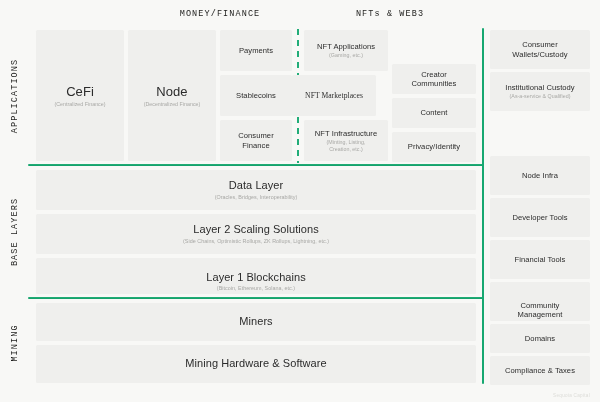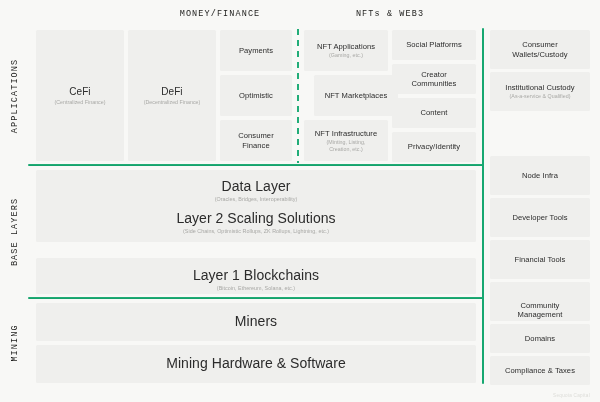--- a/index.html
+++ b/index.html
@@ -62,22 +62,22 @@
     line-height:1.22;
     letter-spacing:.05px;
   }
   .card .s{
     font-size:5.3px;
     color:#a8a8a5;
     line-height:1.24;
     margin-top:1.2px;
     letter-spacing:.02px;
   }
-  .card.big .t{font-size:10px;}
-  .card.wide .t{font-size:14px;}
+  .card.big .t{font-size:13px;}
+  .card.wide .t{font-size:11px;}
   .card.wide .s{font-size:5.4px;}
 
   
   .hdiv{
     position:absolute;
     height:2px;
     background:#17a871;
     border-radius:2px;
   }
   .hdiv.wobble{
@@ -124,71 +124,68 @@
   </div>
   <div class="row-label" style="top:302px;height:82px;">
     <span>MINING</span>
   </div>
 
   <div class="card big" style="left:36px;top:30px;width:88px;height:131px;">
     <div class="t">CeFi</div>
     <div class="s">(Centralized Finance)</div>
   </div>
   <div class="card big" style="left:128px;top:30px;width:88px;height:131px;">
-    <div class="t">DeFi</div>
+    <div class="t">Node</div>
     <div class="s">(Decentralized Finance)</div>
   </div>
 
   <div class="card" style="left:220px;top:30px;width:72px;height:41px;">
     <div class="t">Payments</div>
   </div>
   <div class="card" style="left:220px;top:75px;width:72px;height:41px;">
-    <div class="t">Optimistic</div>
+    <div class="t">Stablecoins</div>
   </div>
   <div class="card" style="left:220px;top:120px;width:72px;height:41px;">
     <div class="t">Consumer<br>Finance</div>
   </div>
 
   <div class="vdash" style="left:297px;top:29px;height:134px;"></div>
 
   <div class="card" style="left:304px;top:30px;width:84px;height:41px;">
     <div class="t">NFT Applications</div>
     <div class="s">(Gaming, etc.)</div>
   </div>
-  <div class="card" style="left:314px;top:75px;width:84px;height:41px;">
+  <div class="card" style="left:292px;top:75px;width:84px;height:41px;font-family:Liberation Serif, serif;">
     <div class="t">NFT Marketplaces</div>
   </div>
   <div class="card" style="left:304px;top:120px;width:84px;height:41px;">
     <div class="t">NFT Infrastructure</div>
     <div class="s">(Minting, Listing,<br>Creation, etc.)</div>
   </div>
 
-  <div class="card" style="left:392px;top:30px;width:84px;height:30px;">
-    <div class="t">Social Platforms</div>
-  </div>
   <div class="card" style="left:392px;top:64px;width:84px;height:30px;">
     <div class="t">Creator<br>Communities</div>
   </div>
   <div class="card" style="left:392px;top:98px;width:84px;height:30px;">
     <div class="t">Content</div>
   </div>
   <div class="card" style="left:392px;top:132px;width:84px;height:30px;">
     <div class="t">Privacy/Identity</div>
   </div>
 
   <div class="hdiv wobble" style="left:28px;top:164px;width:455px;"></div>
   <div class="hdiv wobble" style="left:28px;top:297px;width:455px;"></div>
 
   <div class="vdiv" style="left:482px;top:28px;height:356px;"></div>
 
   <div class="card wide" style="left:36px;top:170px;width:440px;height:40px;">
     <div class="t">Data Layer</div>
     <div class="s">(Oracles, Bridges, Interoperability)</div>
   </div>
-  <div class="card wide" style="left:36px;top:202px;width:440px;height:40px;">
+  <div class="card wide" style="left:36px;top:214px;width:440px;height:40px;">
     <div class="t">Layer 2 Scaling Solutions</div>
     <div class="s">(Side Chains, Optimistic Rollups, ZK Rollups, Lightning, etc.)</div>
   </div>
   <div class="card wide" style="left:36px;top:258px;width:440px;height:36px;justify-content:flex-end;">
     <div class="t">Layer 1 Blockchains</div>
     <div class="s">(Bitcoin, Ethereum, Solana, etc.)</div>
   </div>
 
   <div class="card wide" style="left:36px;top:303px;width:440px;height:38px;">
     <div class="t">Miners</div>

